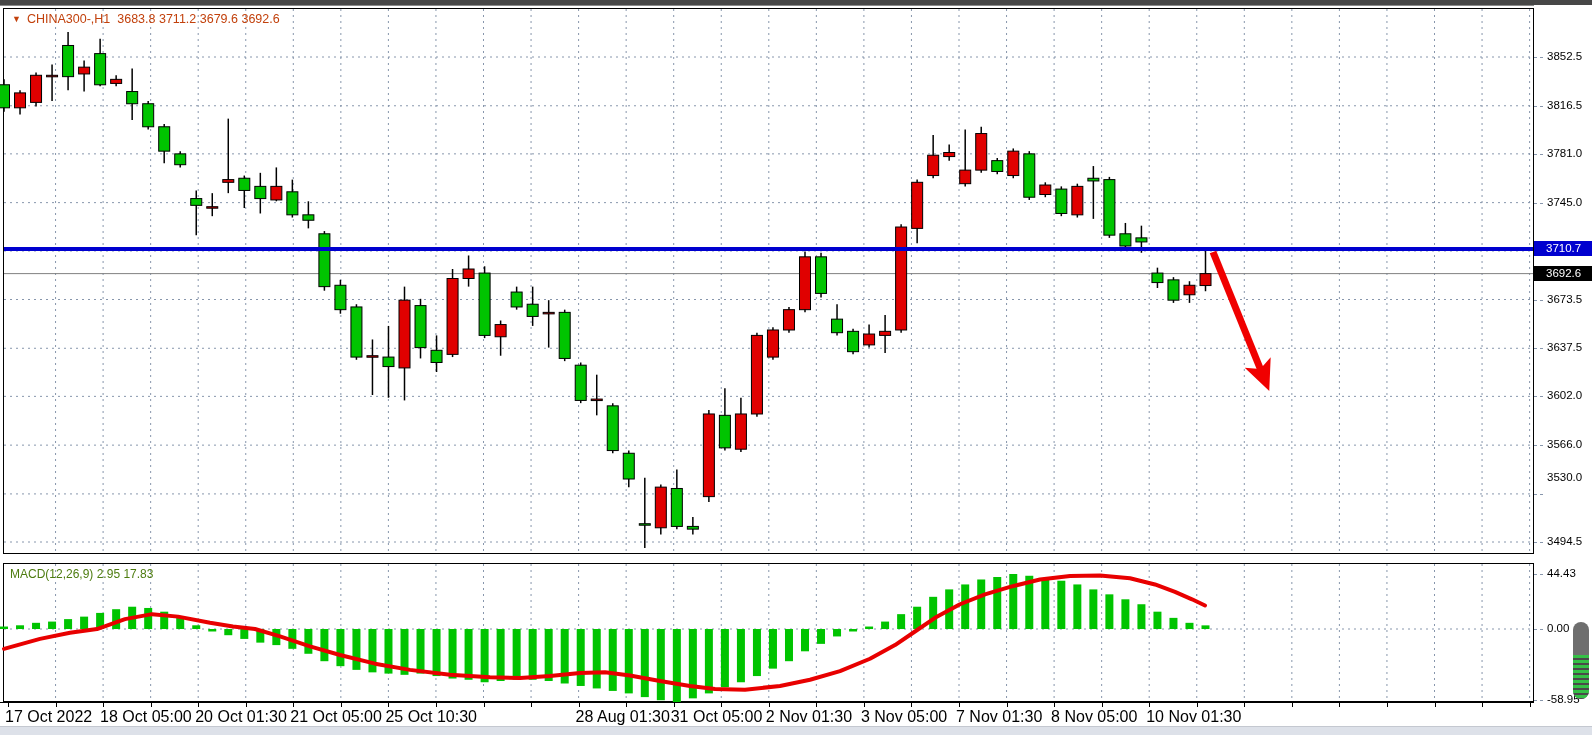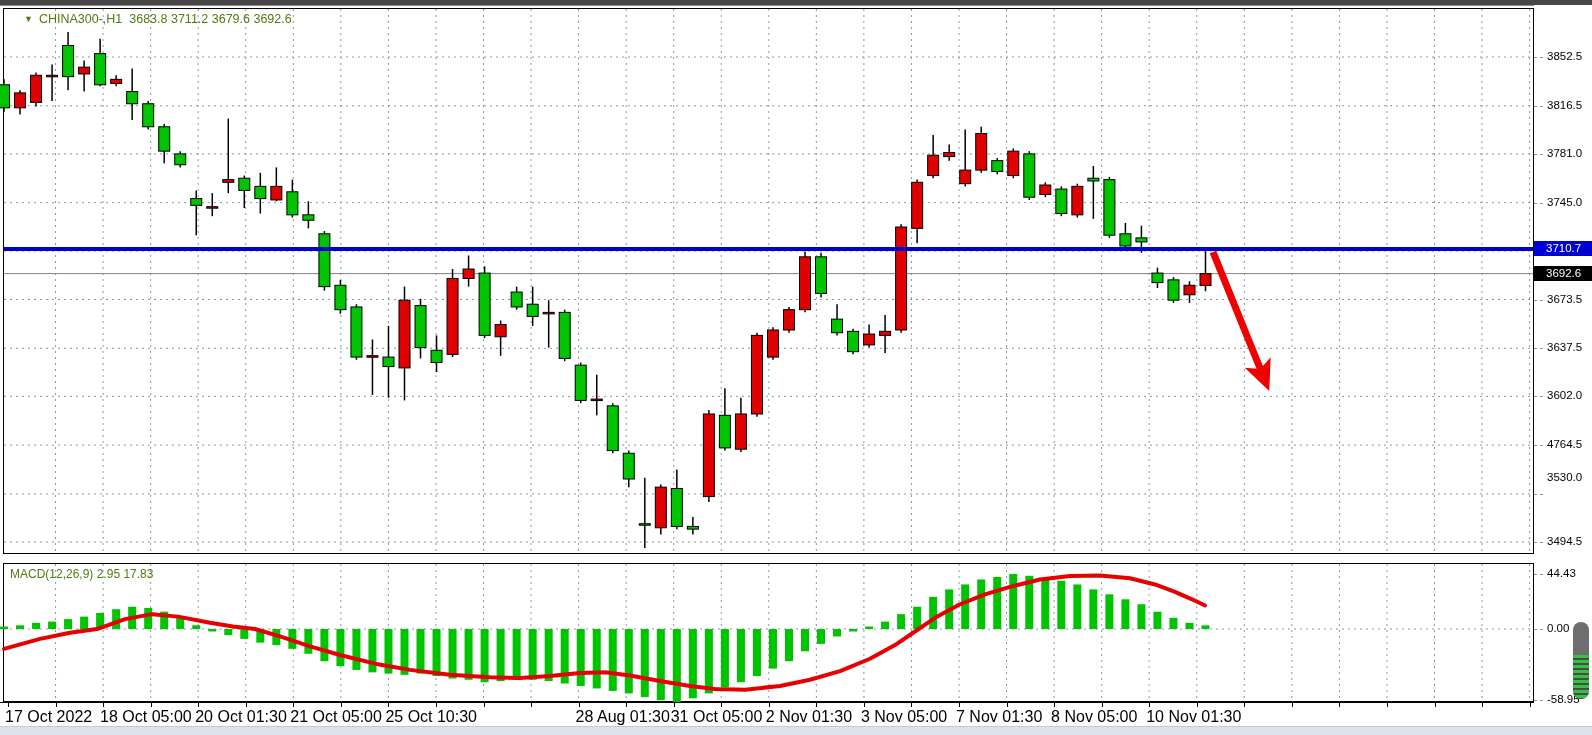--- a/index.html
+++ b/index.html
@@ -3,21 +3,21 @@
 <meta charset="utf-8">
 <style>
   html,body{margin:0;padding:0;background:#fff;}
   #screen{position:relative;width:1592px;height:735px;background:#ffffff;overflow:hidden;
           font-family:"Liberation Sans",sans-serif;-webkit-font-smoothing:none;}
   .abs{position:absolute;}
   #top-strip{left:0;top:0;width:1592px;height:5px;background:#474747;border-bottom:1px solid #8a8a8a;}
   #chart-panel{left:3px;top:8px;width:1529px;height:544px;border:1px solid #000;background:#fff;}
   #macd-panel{left:3px;top:563px;width:1529px;height:137px;border:1px solid #000;background:#fff;z-index:5;}
   #chart-panel svg,#macd-panel svg{position:absolute;left:0;top:0;overflow:visible;}
-  #symbol-line{left:20px;top:3px;font-size:12.5px;color:#4d7c0f;z-index:9;white-space:pre;}
+  #symbol-line{left:8px;top:3px;font-size:12.5px;color:#c2410c;z-index:9;white-space:pre;}
   #symbol-line .tri{font-size:9px;vertical-align:1px;margin-right:6px;}
   #macd-label{left:6px;top:3px;font-size:12px;color:#4d7c0f;z-index:9;white-space:pre;}
   #price-axis{left:1534px;top:5px;width:58px;height:520px;background:#fff;}
   .pa-label{position:absolute;left:13px;font-size:11.5px;color:#000;white-space:nowrap;}
   .pa-dash{position:absolute;left:0px;width:9px;height:0px;border-top:1px dashed #8796ac;}
   .pa-badge{position:absolute;left:0px;width:58px;height:15px;font-size:11.5px;line-height:15px;
             color:#fff;padding-left:12px;box-sizing:border-box;}
   #time-axis{left:0px;top:702px;width:1534px;height:24px;background:#fff;border-top:1px solid #000;}
   .tick{position:absolute;top:0;width:1px;height:4px;background:#000;}
   .tlabel{position:absolute;top:5px;font-size:16px;color:#000;white-space:nowrap;}
@@ -423,21 +423,21 @@
       <div class="pa-label" style="top: 141.865px;">3781.0</div>
       <div class="pa-dash" style="top: 197.635px;"></div>
       <div class="pa-label" style="top: 190.635px;">3745.0</div>
       <div class="pa-dash" style="top: 294.5px;"></div>
       <div class="pa-label" style="top: 287.5px;">3673.5</div>
       <div class="pa-dash" style="top: 343.271px;"></div>
       <div class="pa-label" style="top: 336.271px;">3637.5</div>
       <div class="pa-dash" style="top: 391.365px;"></div>
       <div class="pa-label" style="top: 384.365px;">3602.0</div>
       <div class="pa-dash" style="top: 440.135px;"></div>
-      <div class="pa-label" style="top: 433.135px;">4764.5</div>
+      <div class="pa-label" style="top: 433.135px;">3566.0</div>
       <div class="pa-dash" style="top: 488.906px;"></div>
       <div class="pa-label" style="top: 466px;">3530.0</div>
       <div class="pa-dash" style="top: 537px;"></div>
       <div class="pa-label" style="top: 530px;">3494.5</div>
       <div class="pa-dash" style="top: 569px;"></div>
       <div class="pa-label" style="top: 562px;">44.43</div>
       <div class="pa-dash" style="top: 624.011px;"></div>
       <div class="pa-label" style="top: 617.011px;">0.00</div>
       <div class="pa-dash" style="top: 695px;"></div>
       <div class="pa-label" style="top: 688px;">-58.95</div>

